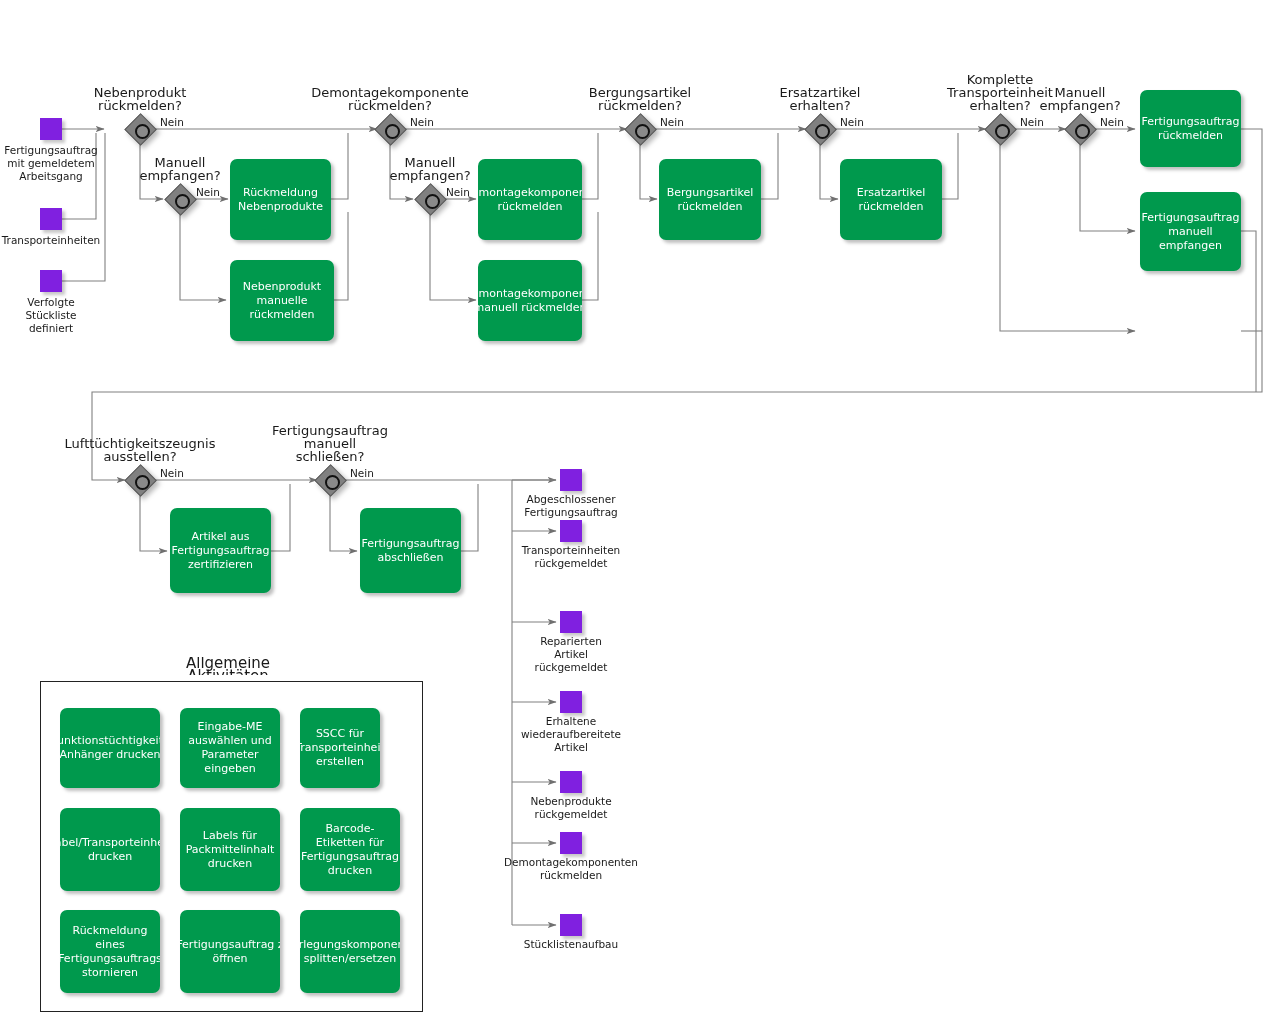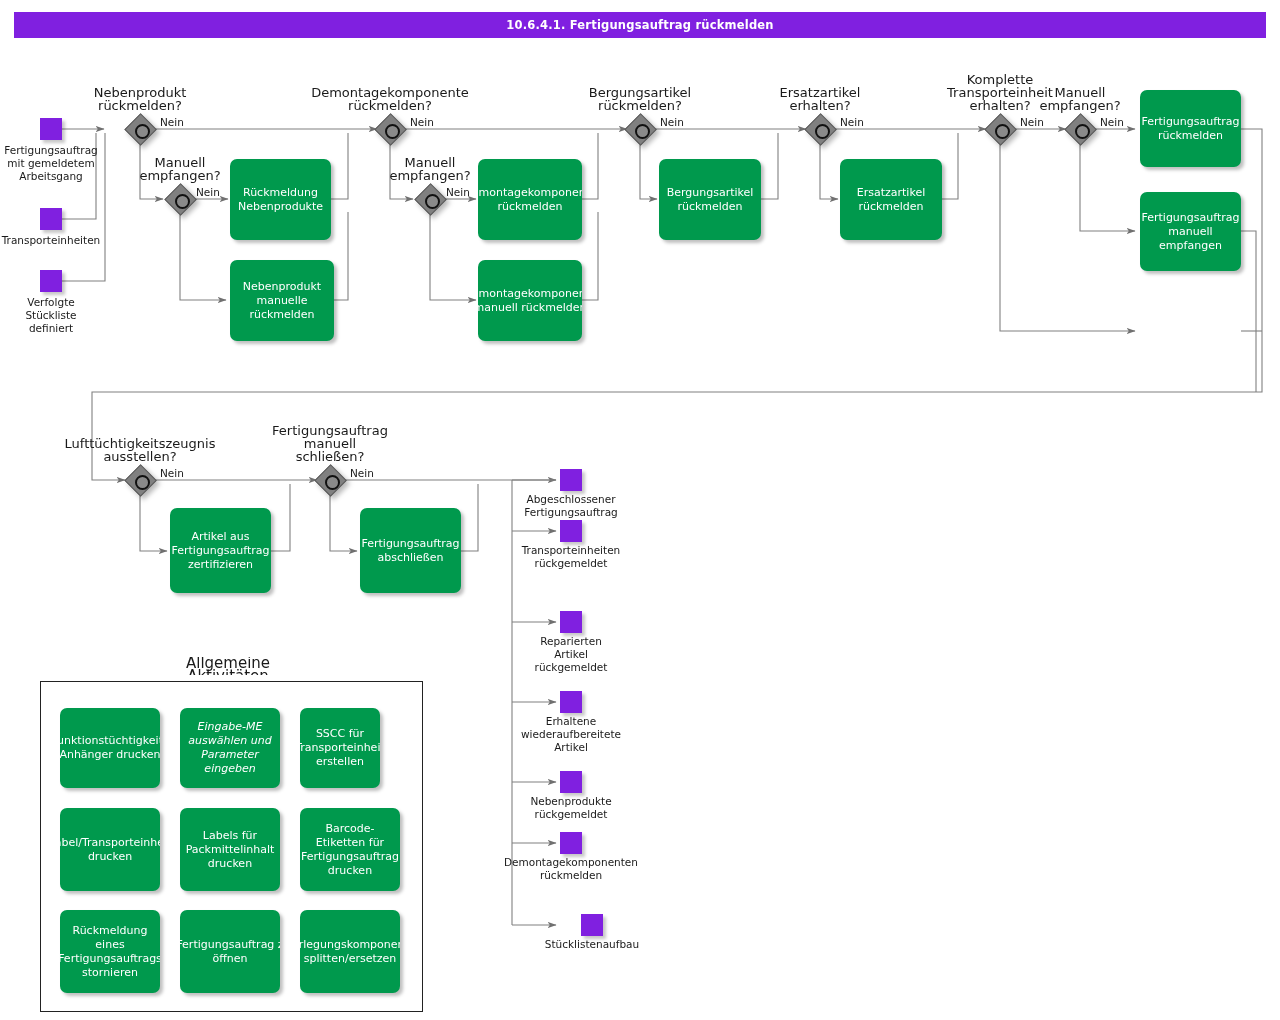--- a/index.html
+++ b/index.html
@@ -81,21 +81,20 @@
   .group-title{
     position:absolute;font-size:15px;color:#1a1a1a;text-align:center;
     line-height:13px;white-space:pre;overflow:hidden;
   }
 </style>
 </head>
 <body>
 
 <div id="canvas">
 
-  <div class="titlebar">10.6.4.1. Fertigungsauftrag rückmelden</div>
 
   <svg class="links" viewBox="0 0 1280 1020">
     <defs>
       <marker id="ah" markerWidth="9" markerHeight="7" refX="8.4" refY="3.5" orient="auto" markerUnits="userSpaceOnUse">
         <polygon class="arrow" points="0,0.4 9,3.5 0,6.6 2.2,3.5"></polygon>
       </marker>
     </defs>
 
     <path d="M62,129 L104,129" marker-end="url(#ah)"></path>
     <path d="M62,219 L96,219 L96,133"></path>
@@ -359,34 +358,34 @@
   <div class="node" style="left:560px;top:771px;">
     <div class="event"></div>
     <div class="evt-label" style="left:-42px;top:24px;width:106px;">Nebenprodukte
 rückgemeldet</div>
   </div>
   <div class="node" style="left:560px;top:832px;">
     <div class="event"></div>
     <div class="evt-label" style="left:-72px;top:24px;width:166px;">Demontagekomponenten
 rückmelden</div>
   </div>
-  <div class="node" style="left:560px;top:914px;margin-left:21px;">
+  <div class="node" style="left:560px;top:914px;">
     <div class="event"></div>
     <div class="evt-label" style="left:-42px;top:24px;width:106px;">Stücklistenaufbau</div>
   </div>
 
   <div class="group-title" style="left:173px;top:657px;width:110px;height:18px;">Allgemeine
 Aktivitäten</div>
   <div class="group-frame" style="left:40px;top:681px;width:381px;height:329px;"></div>
 
   <div class="task" style="left:60px;top:708px;width:100px;height:80px;">
     <span>Funktionstüchtigkeits
 Anhänger drucken</span>
   </div>
-  <div class="task" style="left:180px;top:708px;width:100px;height:80px;font-style:italic;">
+  <div class="task" style="left:180px;top:708px;width:100px;height:80px;">
     <span>Eingabe-ME
 auswählen und
 Parameter
 eingeben</span>
   </div>
   <div class="task" style="left:300px;top:708px;width:80px;height:80px;">
     <span>SSCC für
 Transporteinheit
 erstellen</span>
   </div>

